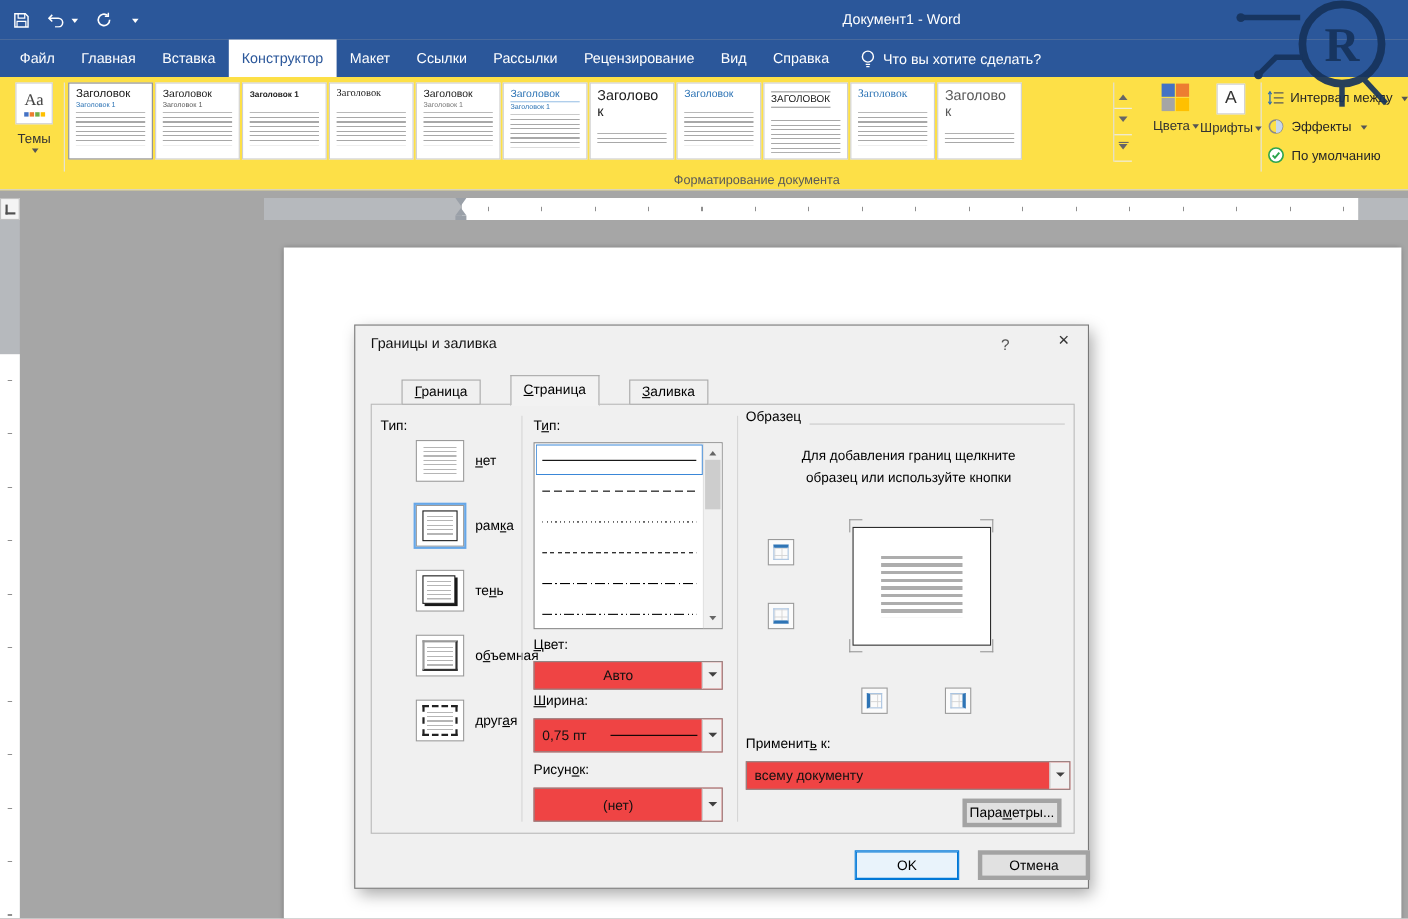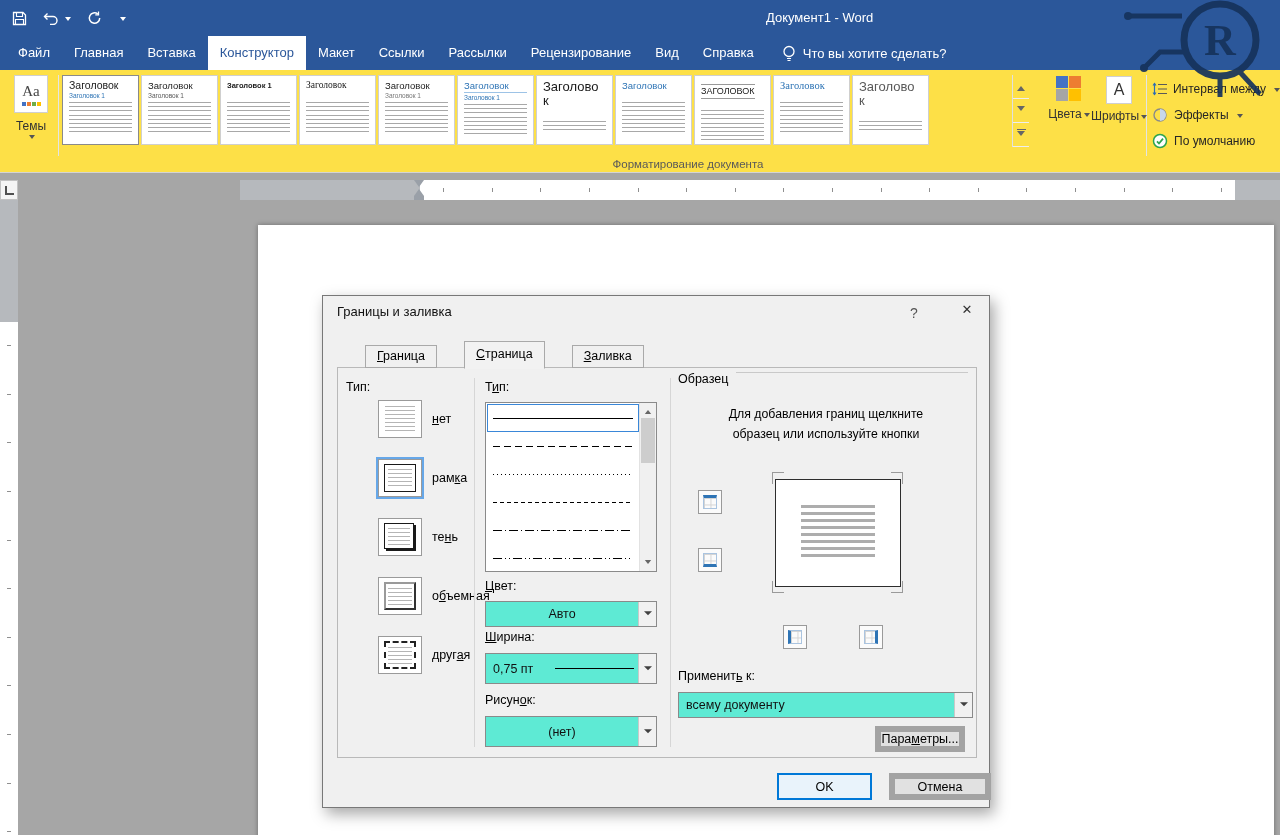--- a/index.html
+++ b/index.html
@@ -127,56 +127,56 @@
   .ls-dot .ls-line{background:repeating-linear-gradient(90deg,#000 0 1px,transparent 1px 4px);}
   .ls-dash-sm .ls-line{background:repeating-linear-gradient(90deg,#000 0 4px,transparent 4px 7px);}
   .ls-dashdot .ls-line{background:repeating-linear-gradient(90deg,#000 0 9px,transparent 9px 12px,#000 12px 13px,transparent 13px 16px);}
   .ls-dashdotdot .ls-line{background:repeating-linear-gradient(90deg,#000 0 9px,transparent 9px 12px,#000 12px 13px,transparent 13px 16px,#000 16px 17px,transparent 17px 20px);}
   .sbar{position:absolute;right:0;top:0;bottom:0;width:16px;background:#f0f0f0;border-left:1px solid #e2e2e2;display:flex;flex-direction:column;}
   .sbtn{height:15px;display:flex;align-items:center;justify-content:center;cursor:default;}
   .sbtn .tri-up,.sbtn .tri-down{transform:scale(.8);}
   .strack{flex:1;position:relative;}
   .sthumb{position:absolute;left:1px;right:1px;top:0;height:45px;background:#cdcdcd;}
 
-  .combo{position:absolute;background:#5eead4;border:1px solid #8a8a8a;box-sizing:border-box;cursor:default;}
+  .combo{position:absolute;background:#ef4444;border:1px solid #8a8a8a;box-sizing:border-box;cursor:default;}
   .cv{position:absolute;left:0;right:18px;top:0;bottom:0;display:flex;align-items:center;justify-content:center;font-size:12.5px;color:#111;}
   .cv.left{justify-content:flex-start;padding-left:7px;}
   .ca{position:absolute;right:0;top:0;bottom:0;width:17px;background:#f1f1f1;border-left:1px solid #c9c9c9;}
   .ca::after{content:"";position:absolute;left:50%;top:50%;transform:translate(-50%,-35%);border:4px solid transparent;border-top-color:#404040;}
   .combo-color{left:147px;top:233px;width:172px;height:26px;}
   .combo-width{left:147px;top:285px;width:172px;height:31px;}
   .combo-width .cv{gap:22px;}
   .w-line{flex:1;height:1px;background:#000;margin-right:4px;}
   .combo-art{left:147px;top:348px;width:172px;height:31px;}
   .combo-apply{left:340px;top:324px;width:295px;height:26px;}
   .lbl-style{left:147px;top:12px;} .lbl-settings{left:8px;top:12px;}
   .lbl-color{left:147px;top:211px;} .lbl-width{left:147px;top:262px;} .lbl-art{left:147px;top:325px;}
   .lbl-apply{left:340px;top:301px;}
 
-  .preview-head{position:absolute;left:340px;top:4px;right:8px;display:flex;align-items:flex-start;gap:8px;font-size:12.5px;}
+  .preview-head{position:absolute;left:340px;top:4px;right:8px;display:flex;align-items:flex-end;gap:8px;font-size:12.5px;}
   .preview-head::after{content:"";flex:1;height:1px;background:#c9c9c9;}
   .hint{position:absolute;left:340px;top:36px;width:296px;text-align:center;font-size:12.3px;line-height:20px;color:#000;}
   .pv-area{position:absolute;left:340px;top:96px;width:296px;height:200px;}
   .pv-corner{position:absolute;width:11px;height:11px;}
   .pv-c-tl{left:94px;top:8px;border-left:1px solid #9a9a9a;border-top:1px solid #9a9a9a;}
   .pv-c-tr{left:213px;top:8px;border-right:1px solid #9a9a9a;border-top:1px solid #9a9a9a;}
   .pv-c-bl{left:94px;top:117px;border-left:1px solid #9a9a9a;border-bottom:1px solid #9a9a9a;}
   .pv-c-br{left:213px;top:117px;border-right:1px solid #9a9a9a;border-bottom:1px solid #9a9a9a;}
   .pv-frame{position:absolute;left:97px;top:15px;width:124px;height:106px;border:1px solid #2d2d2d;background:#fff;}
   .pv-text{position:absolute;left:50%;top:50%;transform:translate(-50%,-50%);width:74px;height:56px;background:repeating-linear-gradient(#adadad 0 3px,transparent 3px 7px);}
   .pvb{position:absolute;width:24px;height:24px;background:#fbfbfb;border:1px solid #9a9a9a;box-sizing:border-box;display:flex;align-items:center;justify-content:center;cursor:default;}
   .pvb-t{left:20px;top:26px;} .pvb-b{left:20px;top:84px;}
   .pvb-l{left:105px;top:161px;} .pvb-r{left:181px;top:161px;}
   .pvb-icon{width:14px;height:14px;box-sizing:border-box;border:1px solid #aac4e0;background-image:linear-gradient(#d3d3d3 1px,transparent 1px),linear-gradient(90deg,#d3d3d3 1px,transparent 1px);background-size:6.5px 6.5px;}
   .pvb-t .pvb-icon{border-top:3px solid #2e74b5;}
   .pvb-b .pvb-icon{border-bottom:3px solid #2e74b5;}
   .pvb-l .pvb-icon{border-left:3px solid #2e74b5;}
   .pvb-r .pvb-icon{border-right:3px solid #2e74b5;}
 
-  .btn{position:absolute;font-size:12.5px;background:#e1e1e1;border:6px solid #a3a3a3;box-sizing:border-box;display:flex;align-items:center;justify-content:center;font-family:"Liberation Sans",sans-serif;cursor:default;white-space:pre;}
+  .btn{position:absolute;font-size:12.5px;background:#e1e1e1;border:4px solid #a3a3a3;box-sizing:border-box;display:flex;align-items:center;justify-content:center;font-family:"Liberation Sans",sans-serif;cursor:default;white-space:pre;}
   .btn-options{left:537px;top:358px;width:90px;height:26px;}
   .btn-ok{left:454px;top:477px;width:95px;height:27px;background:#e9f3fb;border:1px solid #0078d7;box-shadow:inset 0 0 0 1px #0078d7;}
   .btn-cancel{left:566px;top:477px;width:102px;height:27px;}
 
   
   .watermark{position:absolute;right:0;top:0;width:160px;height:100px;z-index:40;opacity:.92;pointer-events:none;}
 </style>
 </head>
 <body>
 

